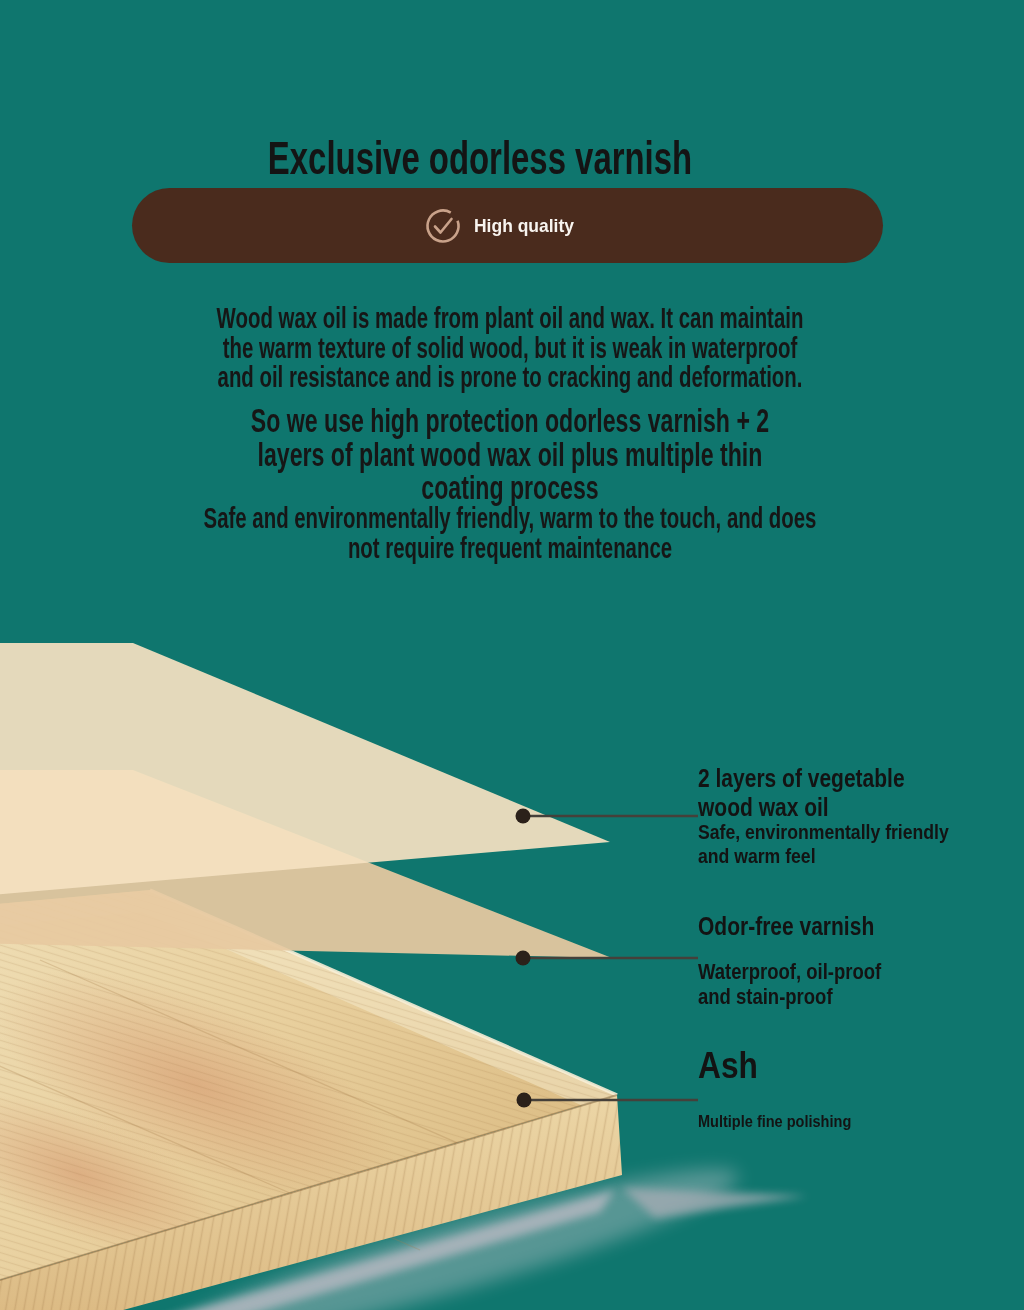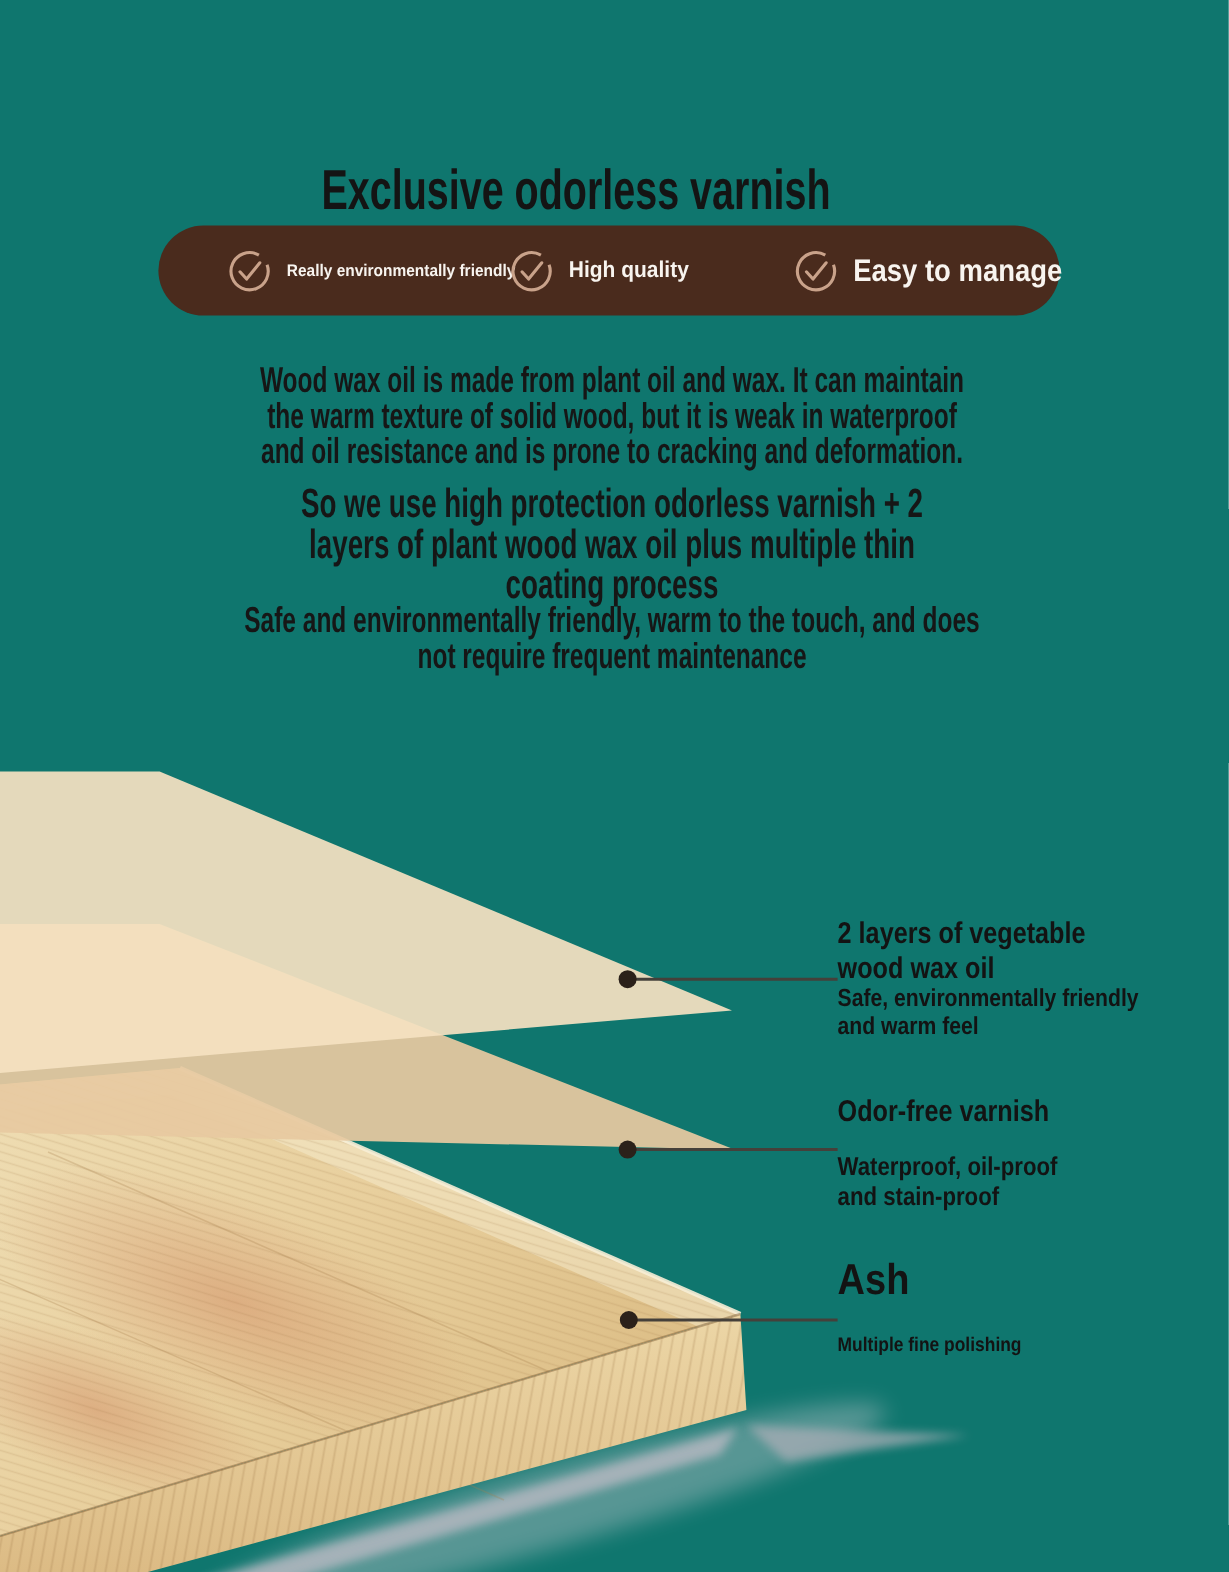--- a/index.html
+++ b/index.html
@@ -44,52 +44,31 @@
 </style>
 </head>
 <body>
 
 <div class="page">
 
   <h1 class="title">Exclusive odorless varnish</h1>
 
   <div class="banner" style="background: rgb(74, 43, 29);">
 
-    <div class="banner-item bi-1">
-      <svg class="banner-icon" viewBox="0 0 40 40">
-        <circle cx="20" cy="20" r="15.5" fill="none" stroke-width="2.6" stroke-dasharray="86 12" transform="rotate(-20 20 20)" stroke="#c9a28a"></circle>
-        <path d="M12 20.5 L17.5 26.5 L28.5 13" fill="none" stroke-width="2.6" stroke-linecap="round" stroke-linejoin="round" stroke="#c9a28a"></path>
-      </svg>
-      <div class="banner-text bt-1">
-        <span class="line">Really</span>
-        <span class="line">environmentally</span>
-        <span class="line">friendly</span>
-      </div>
-    </div>
 
     <div class="banner-item bi-2">
       <svg class="banner-icon" viewBox="0 0 40 40">
         <circle cx="20" cy="20" r="15.5" fill="none" stroke-width="2.6" stroke-dasharray="86 12" transform="rotate(-20 20 20)" stroke="#c9a28a"></circle>
         <path d="M12 20.5 L17.5 26.5 L28.5 13" fill="none" stroke-width="2.6" stroke-linecap="round" stroke-linejoin="round" stroke="#c9a28a"></path>
       </svg>
       <div class="banner-text bt-2">
         <span class="line">High quality</span>
       </div>
     </div>
 
-    <div class="banner-item bi-3">
-      <svg class="banner-icon" viewBox="0 0 40 40">
-        <circle cx="20" cy="20" r="15.5" fill="none" stroke-width="2.6" stroke-dasharray="86 12" transform="rotate(-20 20 20)" stroke="#c9a28a"></circle>
-        <path d="M12 20.5 L17.5 26.5 L28.5 13" fill="none" stroke-width="2.6" stroke-linecap="round" stroke-linejoin="round" stroke="#c9a28a"></path>
-      </svg>
-      <div class="banner-text bt-3">
-        <span class="line">Easy to</span>
-        <span class="line">manage</span>
-      </div>
-    </div>
   </div>
 
   <div class="para p-1">
     <span class="line">Wood wax oil is made from plant oil and wax. It can maintain</span>
     <span class="line">the warm texture of solid wood, but it is weak in waterproof</span>
     <span class="line">and oil resistance and is prone to cracking and deformation.</span>
   </div>
 
   <div class="para p-2">
     <span class="line">So we use high protection odorless varnish + 2</span>

